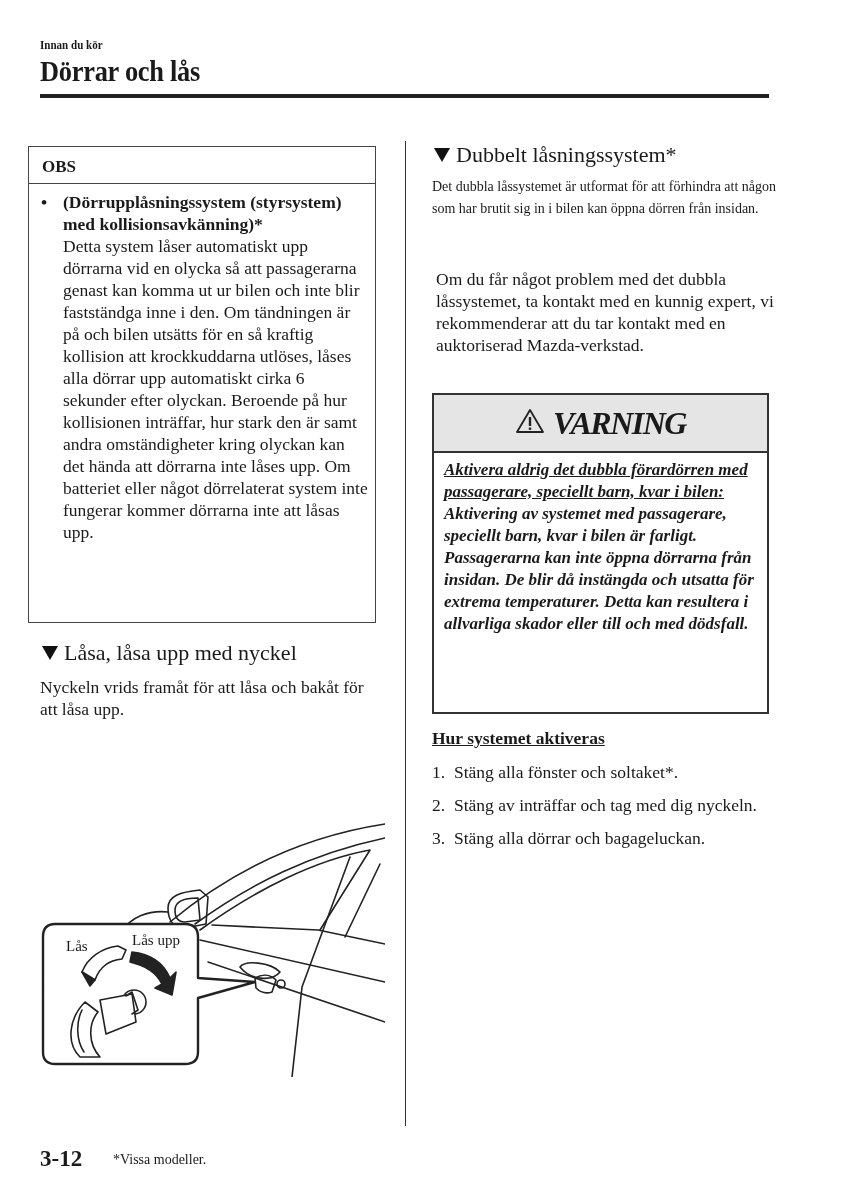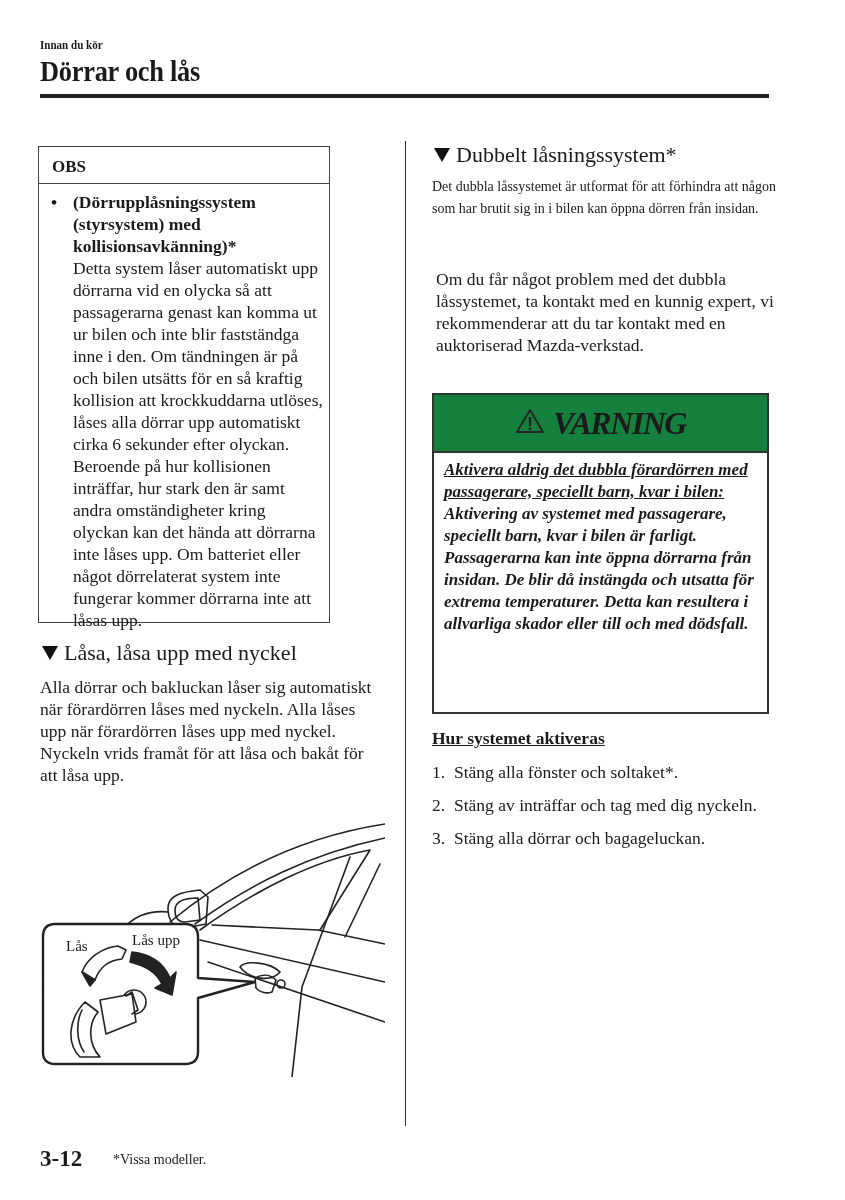--- a/index.html
+++ b/index.html
@@ -6,42 +6,42 @@
     body { width: 845px; height: 1200px; position: relative; overflow: hidden;
            font-family: "Liberation Serif", "DejaVu Serif", serif; color: #1a1a1a; }
     .section-label { position: absolute; left: 40px; top: 38px; font-size: 12px; font-weight: bold;
                      font-family: "Liberation Serif", serif; letter-spacing: 0; transform: scaleX(0.92); transform-origin: left; }
     .page-title { position: absolute; left: 40px; top: 54px; font-size: 30px; font-weight: bold; margin: 0;
                   font-family: "Liberation Serif", serif; transform: scaleX(0.88); transform-origin: left; letter-spacing: -0.3px; }
     .title-rule { position: absolute; left: 40px; top: 94px; width: 729px; height: 4px; background: #222; }
     .col-divider { position: absolute; left: 405px; top: 141px; width: 1px; height: 985px; background: #333; }
 
     
-    .obs-box { position: absolute; left: 38px; top: 146px; width: 292px; height: 477px; border: 1.5px solid #444; box-sizing: border-box; }
+    .obs-box { position: absolute; left: 28px; top: 146px; width: 348px; height: 477px; border: 1.5px solid #444; box-sizing: border-box; }
     .obs-header { height: 37px; border-bottom: 1.5px solid #444; font-weight: bold; font-size: 17px; padding: 10px 0 0 13px; box-sizing: border-box; }
     .obs-body { padding: 7px 6px 0 12px; font-size: 17.5px; line-height: 22px; display: flex; }
     .obs-bullet { width: 22px; flex: 0 0 22px; font-weight: bold; }
     .obs-content .bold { font-weight: bold; }
 
     
     .heading { font-weight: normal; font-size: 22px; display: flex; align-items: center; gap: 3px; margin: 2px; }
     .tri { display: inline-block; width: 0; height: 0; border-left: 8px solid transparent; border-right: 8px solid transparent; border-top: 14px solid #111; margin-right: 3px; }
     .left-heading { position: absolute; left: 40px; top: 638px; }
     .left-text { position: absolute; left: 40px; top: 676px; width: 340px; font-size: 17.5px; line-height: 22px; margin: 0; }
 
     
     .illustration { position: absolute; left: 40px; top: 812px; width: 345px; height: 265px; }
 
     
     .right-heading { position: absolute; left: 432px; top: 140px; }
     .right-p1 { position: absolute; left: 432px; top: 176px; width: 345px; font-size: 14px; line-height: 22px; margin: 0; }
     .right-p2 { position: absolute; left: 432px; top: 264px; width: 345px; font-size: 17.5px; line-height: 22px; margin: 4px; }
 
     .warn-box { position: absolute; left: 432px; top: 393px; width: 337px; height: 321px; border: 2px solid #333; box-sizing: border-box; }
-    .warn-header { height: 58px; background: #15803d; border-bottom: 2px solid #333; display: flex; align-items: center; justify-content: center; gap: 8px; box-sizing: border-box; }
+    .warn-header { height: 58px; background: #e5e5e5; border-bottom: 2px solid #333; display: flex; align-items: center; justify-content: center; gap: 8px; box-sizing: border-box; }
     .warn-title { font-family: "Liberation Serif", serif; font-style: italic; font-weight: bold; font-size: 32px; letter-spacing: -1.5px; }
     .warn-body { padding: 6px 8px 0 10px; font-style: italic; font-weight: bold; font-size: 17px; line-height: 22px; }
     .warn-underline { text-decoration: underline; }
 
     .howto-heading { position: absolute; left: 432px; top: 728px; font-weight: bold; font-size: 17.5px; text-decoration: underline; margin: 0; }
     .steps { position: absolute; left: 432px; top: 761px; width: 345px; margin: 0; padding: 0; list-style: none; font-size: 17.5px; line-height: 22px; }
     .steps li { display: flex; margin-bottom: 11px; }
     .step-num { width: 22px; flex: 0 0 22px; }
 
     .footer-page { position: absolute; left: 40px; top: 1146px; font-size: 23px; font-weight: bold; }
@@ -64,21 +64,20 @@
       <div>Detta system låser automatiskt upp dörrarna vid en olycka så att passagerarna genast kan komma ut ur bilen och inte blir fastständga inne i den. Om tändningen är på och bilen utsätts för en så kraftig kollision att krockkuddarna utlöses, låses alla dörrar upp automatiskt cirka 6 sekunder efter olyckan. Beroende på hur kollisionen inträffar, hur stark den är samt andra omständigheter kring olyckan kan det hända att dörrarna inte låses upp. Om batteriet eller något dörrelaterat system inte fungerar kommer dörrarna inte att låsas upp.</div>
     </div>
   </div>
 </div>
 
 <h2 class="heading left-heading">
   <span class="tri"></span>
   <span>Låsa, låsa upp med nyckel</span>
 </h2>
 <div class="left-text">
-  <div>Alla dörrar och bakluckan låser sig automatiskt när förardörren låses med nyckeln. Alla låses upp när förardörren låses upp med nyckel.</div>
   <div>Nyckeln vrids framåt för att låsa och bakåt för att låsa upp.</div>
 </div>
 
 <div class="illustration">
   <svg width="345" height="265" viewBox="0 0 345 265" fill="none" stroke="#222" stroke-width="1.6" stroke-linejoin="round" stroke-linecap="round">
 
     <path d="M130 110 C 190 60, 260 25, 345 12"></path>
     <path d="M155 112 C 210 72, 270 42, 345 26"></path>
     <path d="M160 118 C 215 78, 275 48, 330 38 L 280 118"></path>
     <path d="M172 113 L 278 118 L 345 132"></path>

